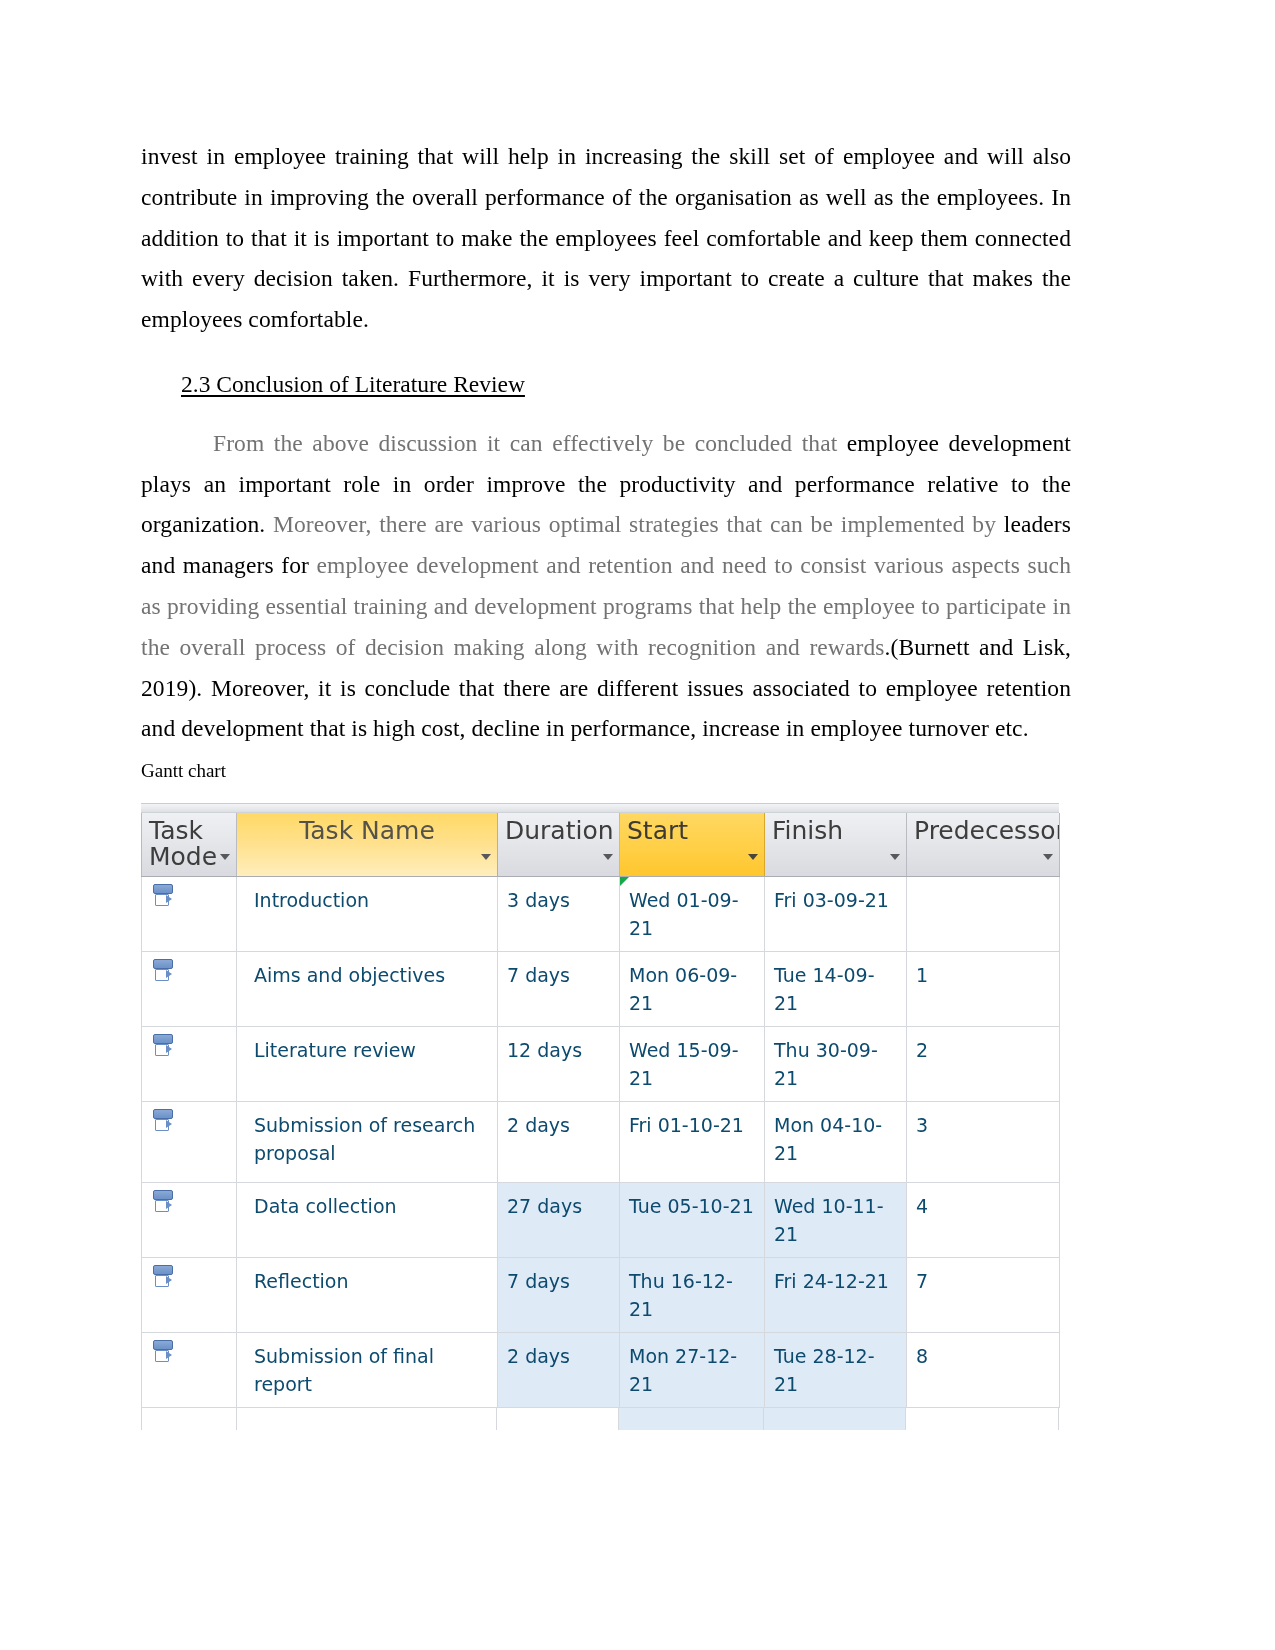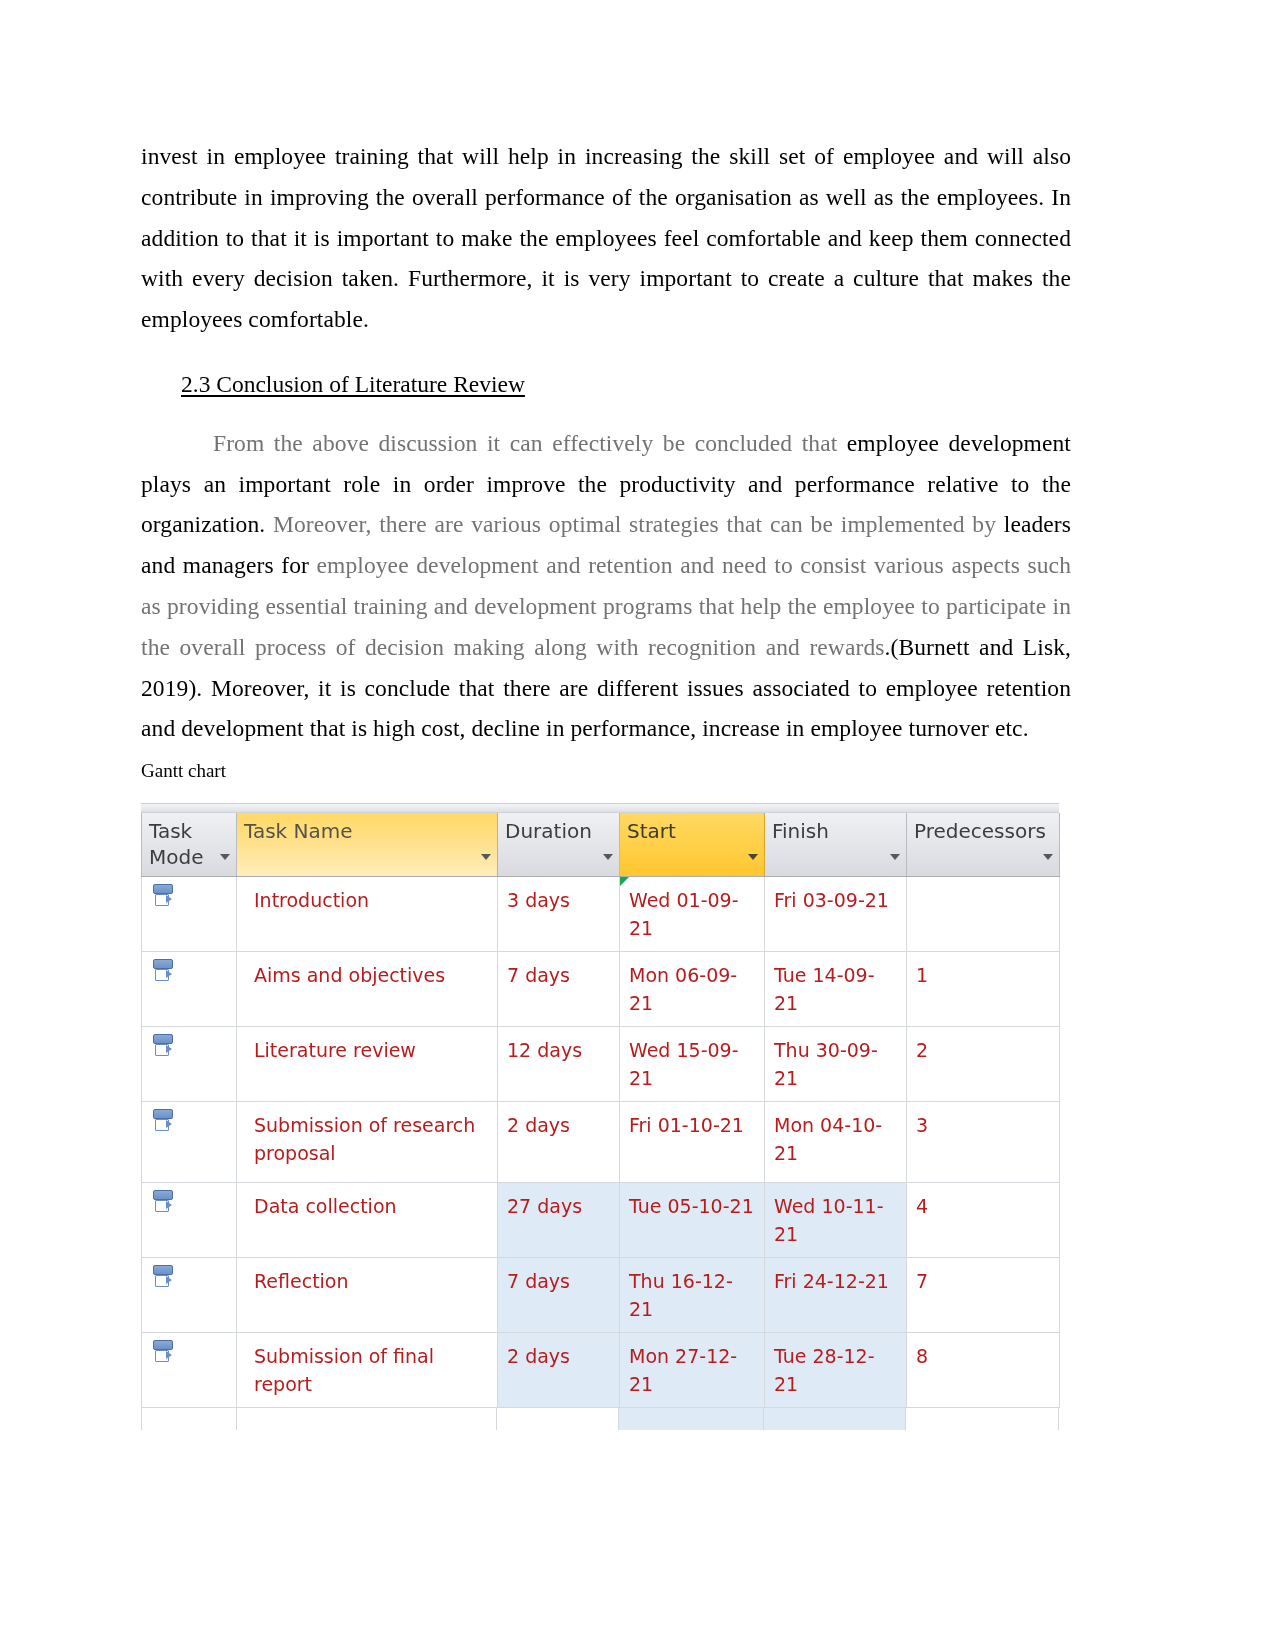--- a/index.html
+++ b/index.html
@@ -79,38 +79,39 @@
   table.project-table col.c-mode  { width: 95px; }
   table.project-table col.c-name  { width: 261px; }
   table.project-table col.c-dur   { width: 122px; }
   table.project-table col.c-start { width: 145px; }
   table.project-table col.c-fin   { width: 142px; }
   table.project-table col.c-pred  { width: 153px; }
 
   thead th {
     height: 58px;
     padding: 5px 7px 0 7px;
-    font-size: 20px;
+    font-size: 25px;
     font-weight: normal;
     color: #3d3d3d;
     text-align: left;
     vertical-align: top;
     position: relative;
     border-right: 1px solid #b8bcc2;
     border-bottom: 1px solid #a9adb3;
     background: linear-gradient(to bottom, #eef0f3 0%, #e3e5e9 50%, #d8dadf 100%);
     line-height: 26px;
     overflow: hidden;
   }
   thead th.first { border-left: 1px solid #b8bcc2; }
   thead th.hl-light {
     background: linear-gradient(to bottom, #ffd965 0%, #ffe08a 45%, #ffeebc 100%);
     border-left: 1px solid #d9b23c;
     border-right: 1px solid #d9b23c;
     color: #55524a;
+    text-align: center;
   }
   thead th.hl-strong {
     background: linear-gradient(to bottom, #ffd24a 0%, #ffd githubnone 0%, #ffd24a 40%, #ffc62e 100%);
     background: linear-gradient(to bottom, #ffd862 0%, #ffd14b 45%, #ffc62e 100%);
     border-left: 1px solid #d9a72c;
     border-right: 1px solid #d9a72c;
     color: #3d3a33;
   }
   th .hdr-text { display: block; }
   th .filter-arrow {
@@ -119,21 +120,21 @@
     bottom: 16px;
     width: 0; height: 0;
     border-left: 5px solid transparent;
     border-right: 5px solid transparent;
     border-top: 6px solid #56585c;
   }
   th.hl-strong .filter-arrow { border-top-color: #4a453b; }
 
   tbody td {
     font-size: 19px;
-    color: #b91c1c;
+    color: #0c4a6e;
     padding: 9px 8px 9px 9px;
     vertical-align: top;
     border-right: 1px solid #d5d8dc;
     border-bottom: 1px solid #d5d8dc;
     line-height: 28px;
     background: #ffffff;
     height: 40px;
     overflow: hidden;
   }
   tbody td.mode-cell {

